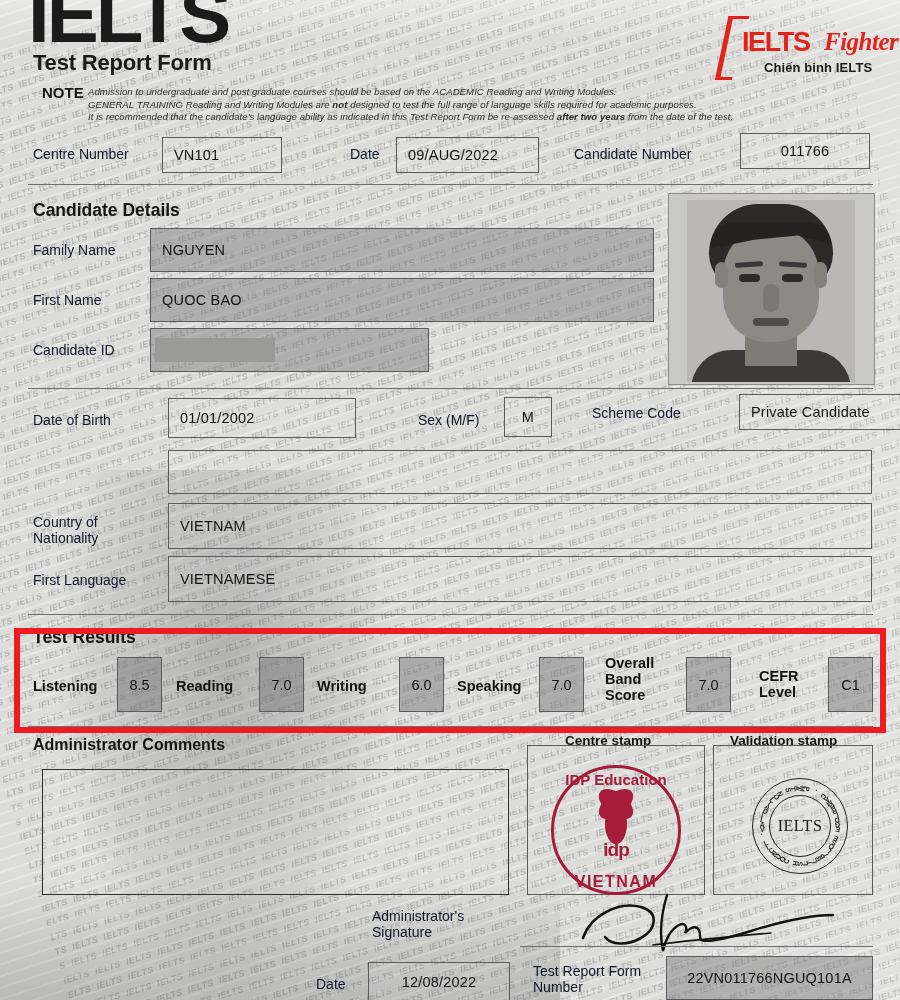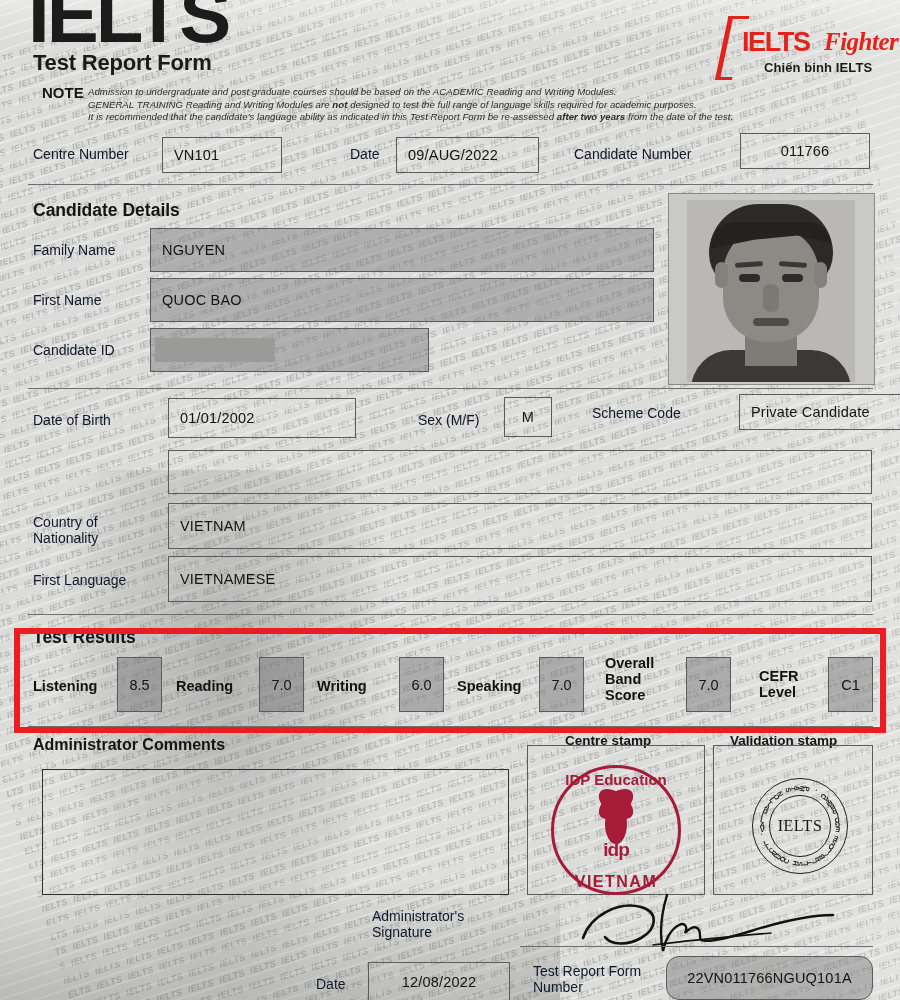--- a/index.html
+++ b/index.html
@@ -431,19 +431,19 @@
     <path d="M92 2 C86 22 84 40 88 58 C90 47 96 36 104 32 C110 29 113 34 110 40 C116 34 121 32 124 37 C126 41 124 45 126 47 C132 50 150 46 176 38 C208 28 236 22 258 22" fill="none" stroke="#121212" stroke-width="2.4" stroke-linecap="round"></path>
     <path d="M78 52 C108 48 150 44 196 40" fill="none" stroke="#121212" stroke-width="1.6" stroke-linecap="round"></path>
   </svg>
 
   <div class="rule" style="left:520px;top:946px;width:353px;"></div>
 
   <div class="lbl" style="left:533px;top:963px;">
     <div>Test Report Form</div>
     <div>Number</div>
   </div>
-  <div class="box shaded ctr" style="left:666px;top:956px;width:207px;height:44px;border-radius:13px;">
+  <div class="box shaded ctr" style="left:666px;top:956px;width:207px;height:44px;">
     <span class="v">22VN011766NGUQ101A</span>
   </div>
 
   <div id="highlight"></div>
 
 </div>
 
 </body></html>

